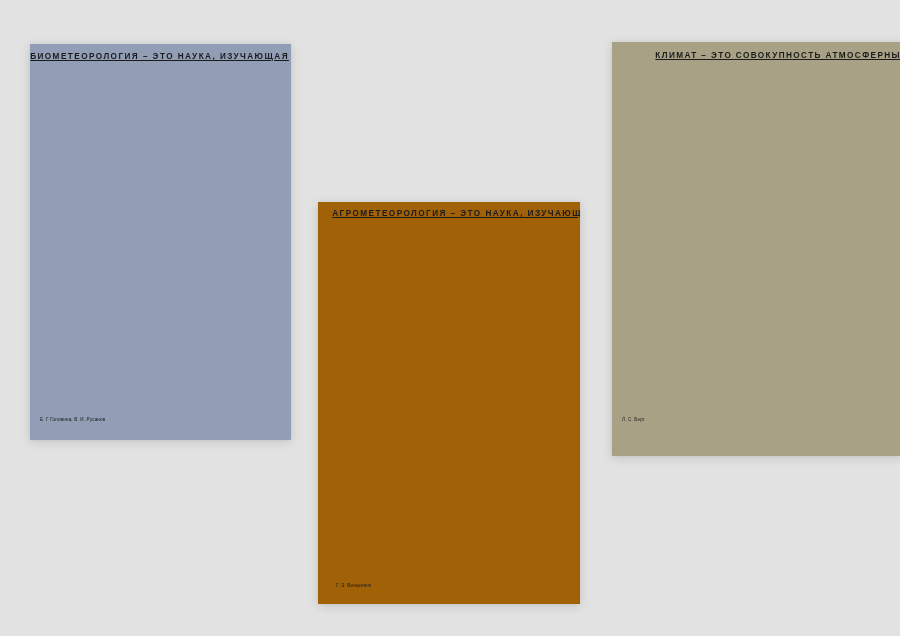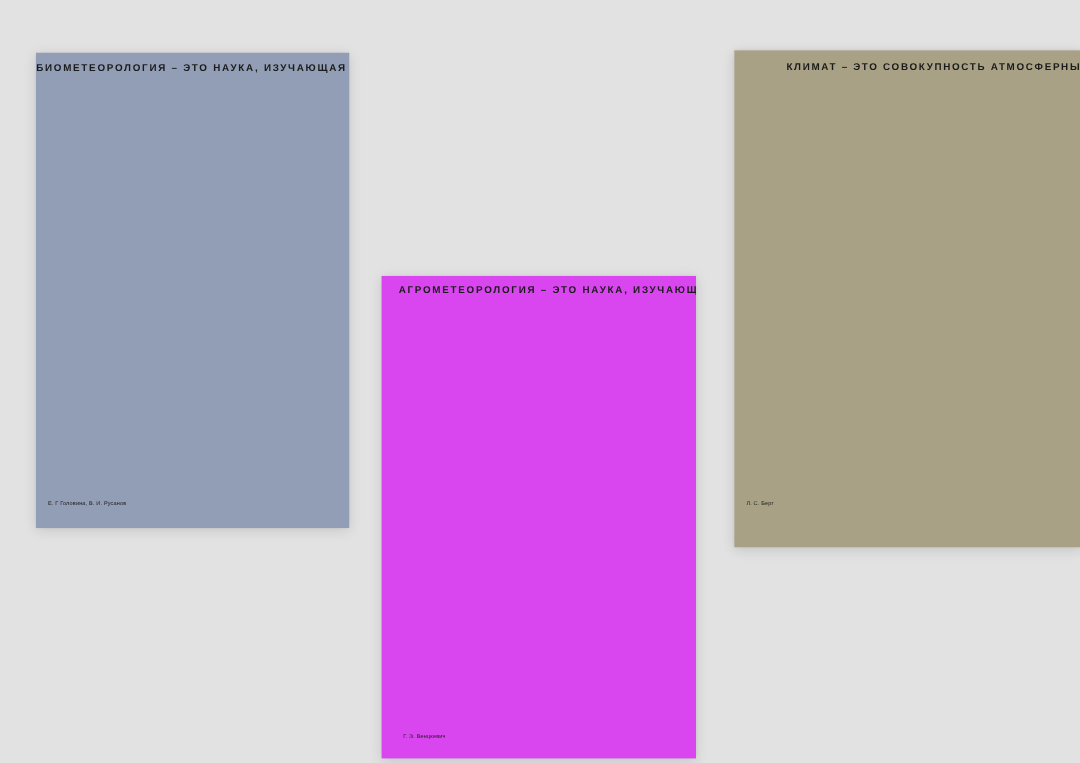--- a/index.html
+++ b/index.html
@@ -35,20 +35,21 @@
   
   .card-title {
     position: absolute;
     top: 0;
     right: 0;
     white-space: nowrap;
     font-weight: 700;
     color: #1b1b1b;
     text-transform: uppercase;
     line-height: 1;
+    text-decoration: underline;
   }
 
   .card-author {
     position: absolute;
     left: 0;
     white-space: nowrap;
     color: #1d1d1d;
     font-weight: 400;
     line-height: 1;
   }
@@ -73,22 +74,21 @@
     font-size: 4.6px;
     letter-spacing: 0.15px;
   }
 
   
   #card-agro {
     left: 318px;
     top: 202px;
     width: 262px;
     height: 402px;
-    background: #d946ef;
-    margin-top: 28px;
+    background: #a16207;
   }
   #card-agro .card-title {
     top: 8px;
     right: -2px;
     font-size: 8.2px;
     letter-spacing: 1.45px;
   }
   #card-agro .card-author {
     left: 18px;
     top: 382px;

